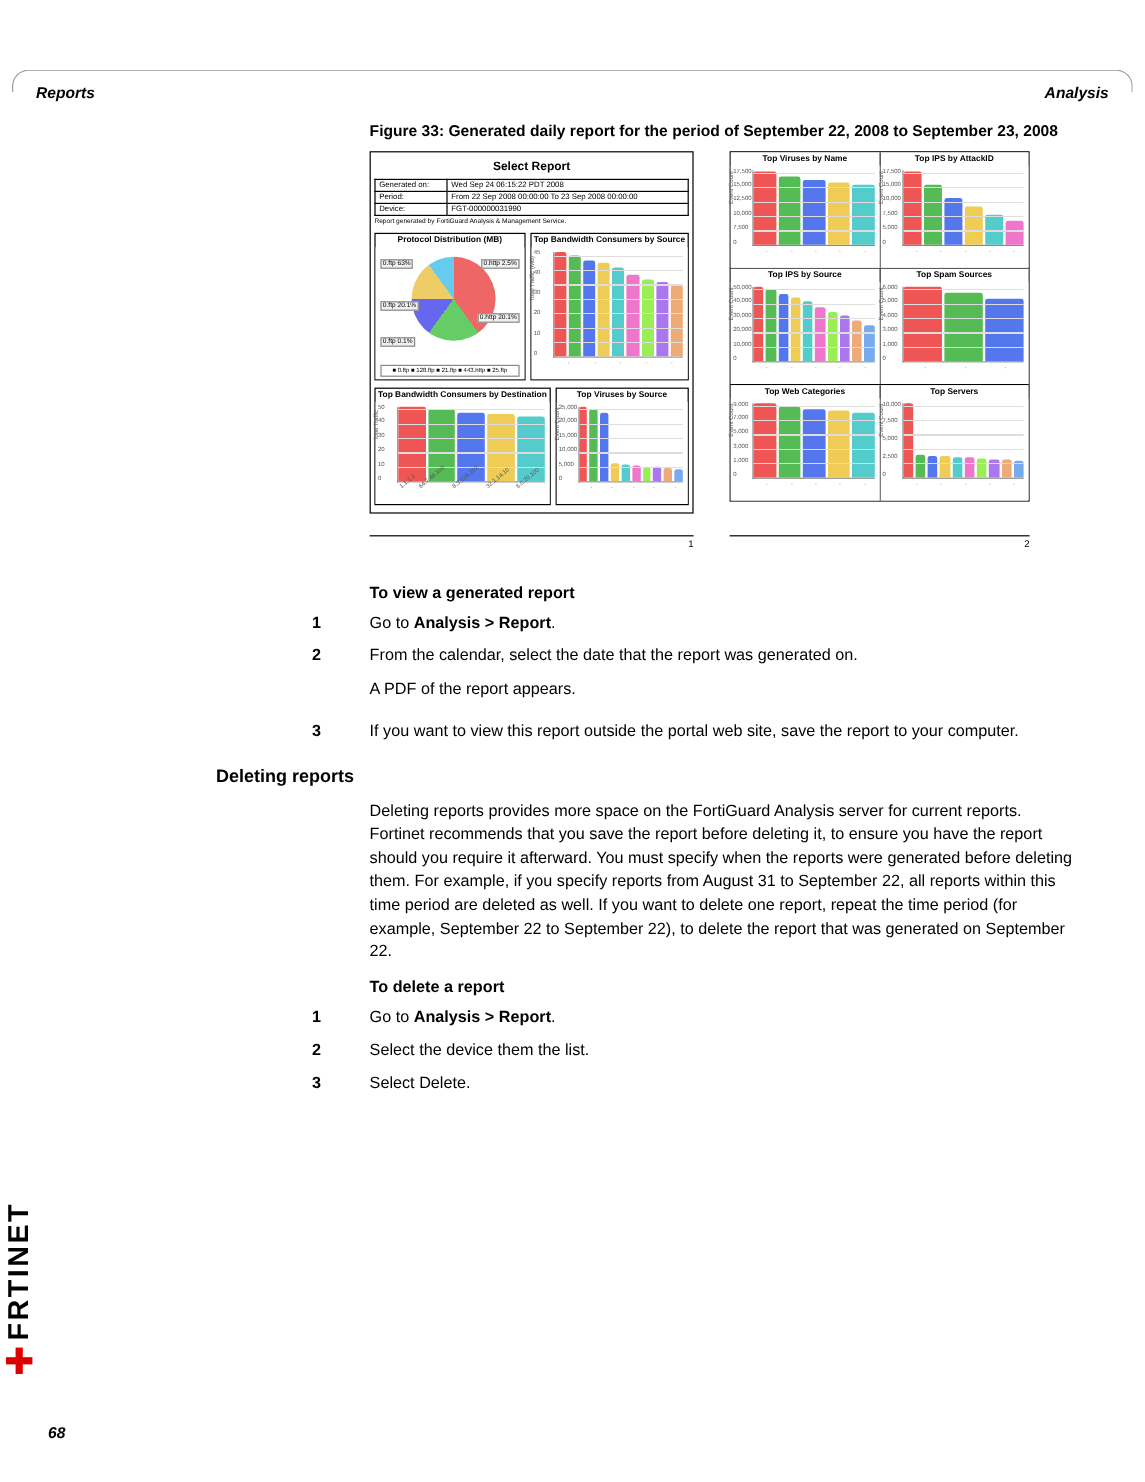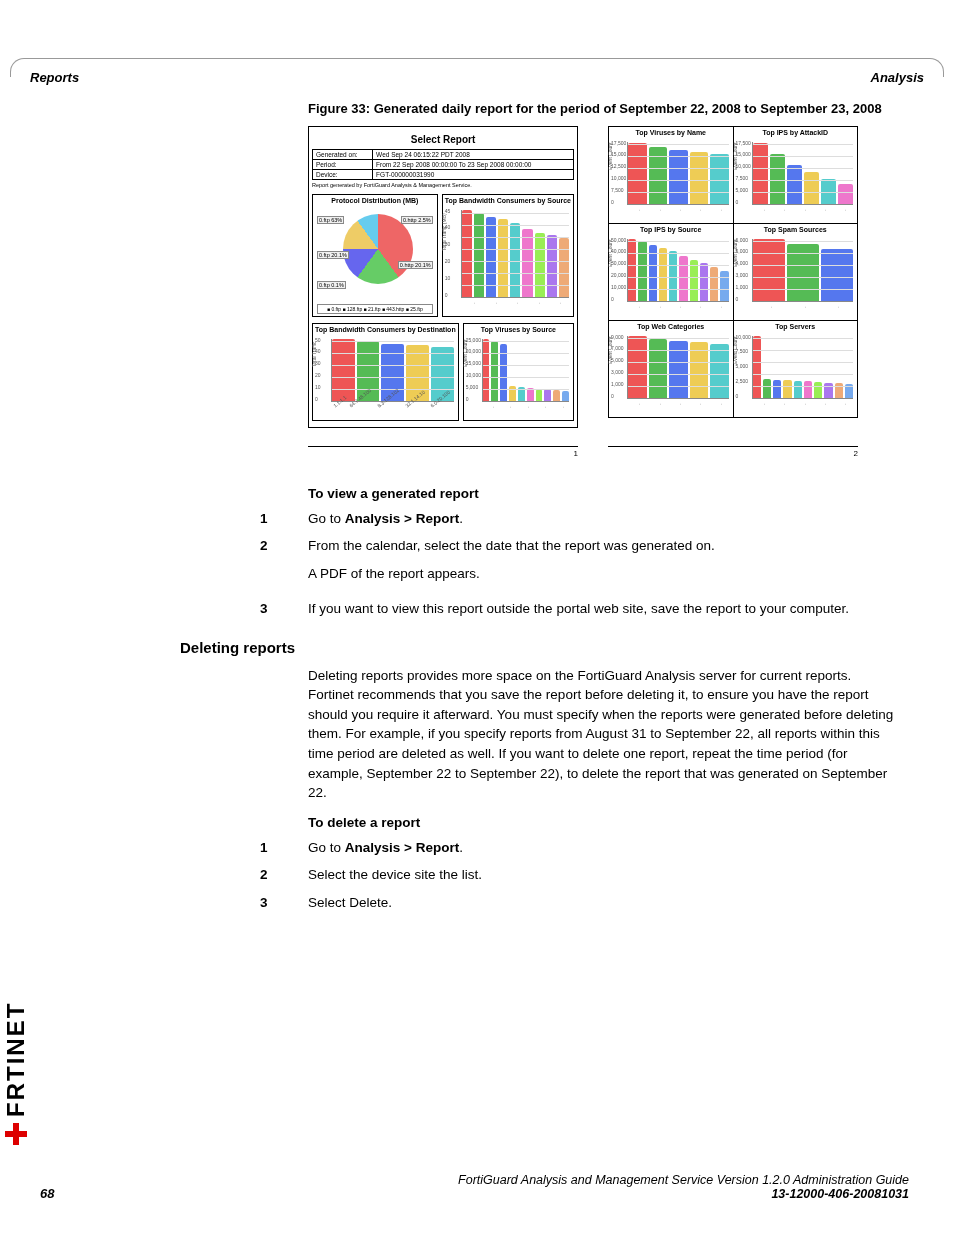--- a/index.html
+++ b/index.html
@@ -661,35 +661,31 @@
 
     <div class="section-intro" style="margin-top:0;">
       <div class="proc-title">To delete a report</div>
       <ol class="steps">
         <li>
             <span class="num">1</span>
             <span class="txt"><span>Go to </span><b>Analysis &gt; Report</b><span>.</span></span>
           </li>
         <li>
             <span class="num">2</span>
-            <span class="txt">Select the device site the list.</span>
+            <span class="txt">Select the device them the list.</span>
           </li>
         <li>
             <span class="num">3</span>
             <span class="txt">Select Delete.</span>
           </li>
       </ol>
     </div>
 
   </div>
 
   <div class="brand">
     <span class="brand-icon"></span>
     <span>F<span style="display:inline-block;width:0;"></span><span>RTINET</span></span>
   </div>
 
-  <div class="footer">
-    <div>FortiGuard Analysis and Management Service Version 1.2.0 Administration Guide</div>
-    <div class="ln2">13-12000-406-20081031</div>
-  </div>
   <div class="page-no">68</div>
 
 </div>
 
 </body></html>

